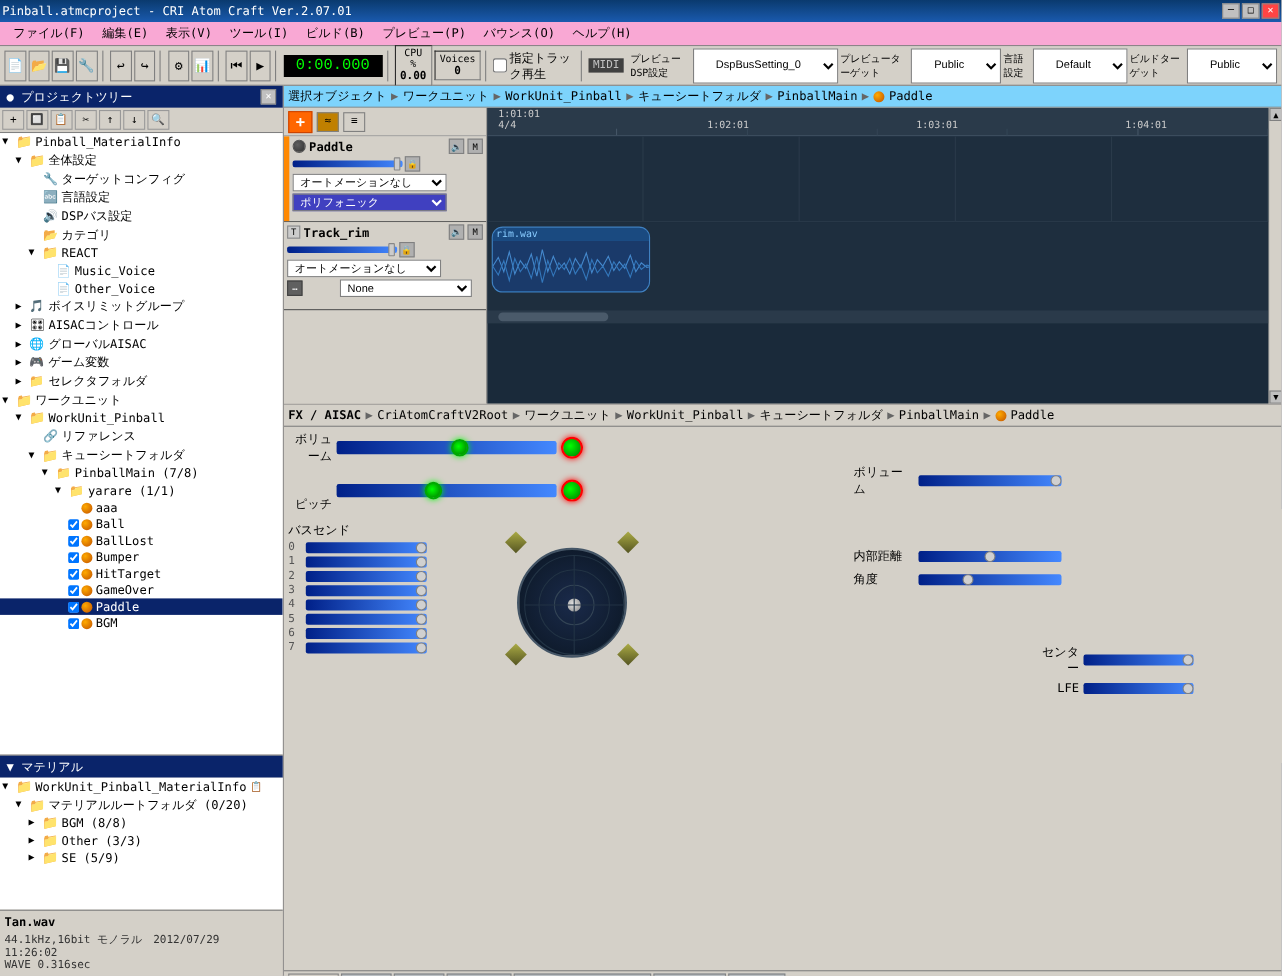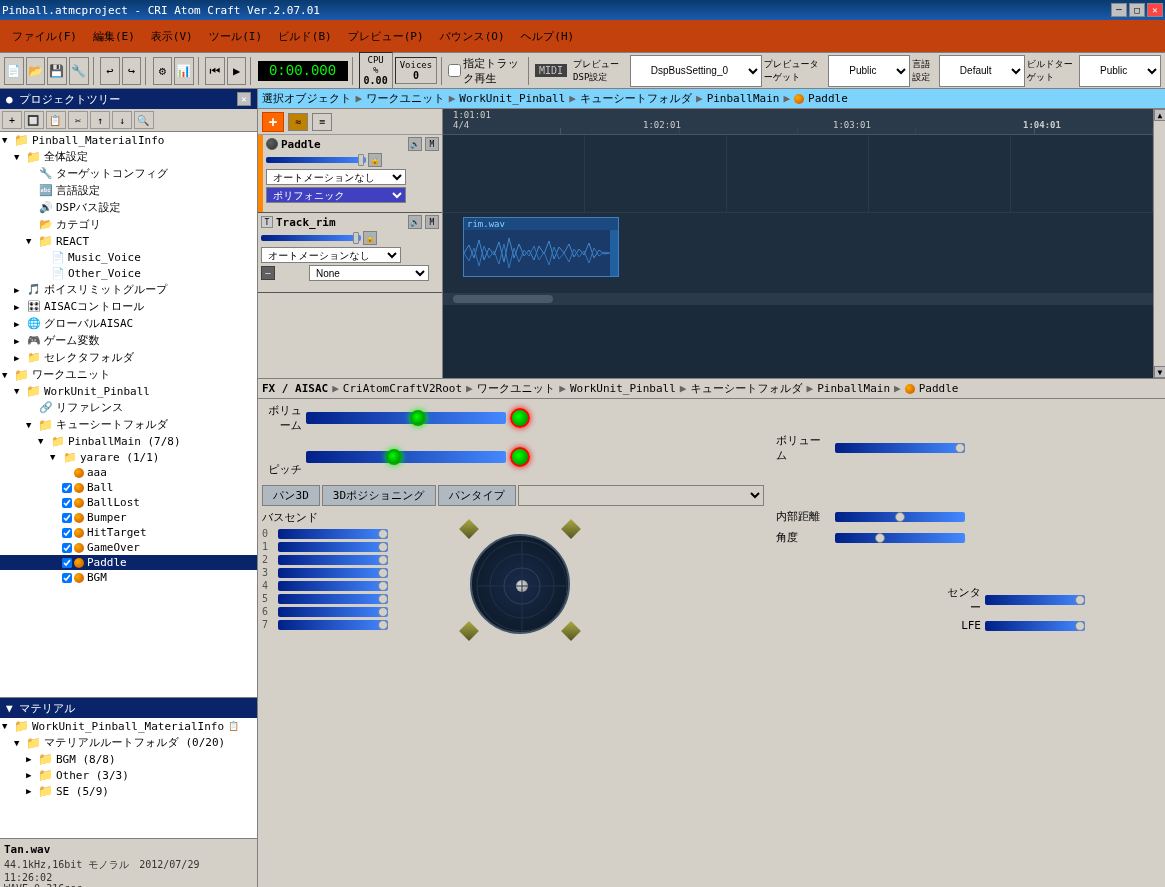--- a/index.html
+++ b/index.html
@@ -4,21 +4,21 @@
   <style>
     * { box-sizing: border-box; margin: 0; padding: 0; }
     body { font-family: 'MS Gothic', monospace; font-size: 11px; background: #c0c0c0; color: #000; width: 1165px; height: 887px; overflow: hidden; }
     
     
     .title-bar { background: linear-gradient(to bottom, #0a3a6e, #1a5aae); color: #fff; height: 20px; display: flex; align-items: center; padding: 0 2px; justify-content: space-between; }
     .title-bar-controls { display: flex; gap: 2px; }
     .title-btn { width: 16px; height: 14px; background: #c0c0c0; border: 1px solid #888; font-size: 9px; display: flex; align-items: center; justify-content: center; cursor: pointer; color: #000; }
 
     
-    .menu-bar { background: #c2410c; height: 22px; display: flex; align-items: center; padding: 16px 4px; border-bottom: 1px solid #808080; font-size: 11px; }
+    .menu-bar { background: #f9a8d4; height: 22px; display: flex; align-items: center; padding: 5px 4px; border-bottom: 1px solid #808080; font-size: 11px; }
     .menu-item { padding: 2px 8px; cursor: pointer; }
 
     
     .toolbar { background: #d4d0c8; height: 36px; display: flex; align-items: center; padding: 2px 4px; border-bottom: 1px solid #808080; gap: 2px; }
     .tb-btn { width: 28px; height: 28px; background: #d4d0c8; border: 1px solid #808080; display: flex; align-items: center; justify-content: center; cursor: pointer; font-size: 12px; }
     .tb-separator { width: 4px; height: 28px; border-left: 1px solid #808080; margin: 0 2px; }
     .time-display { background: #000; color: #00ff00; font-family: 'Courier New', monospace; font-size: 14px; padding: 2px 8px; min-width: 90px; text-align: center; }
     .cpu-voices { background: #d4d0c8; border: 1px inset #808080; padding: 2px 4px; font-size: 10px; text-align: center; }
     .dropdown-sm { background: #fff; border: 1px solid #808080; padding: 1px 16px; font-size: 10px; height: 32px; }
 
@@ -480,21 +480,21 @@
             </div>
           </div>
         </div>
 
         <div style="flex:1;background:#1a2a3a;overflow:hidden;position:relative;">
 
           <div style="height:26px;background:#2a3a4a;border-bottom:1px solid #445566;display:flex;align-items:flex-end;position:relative;padding-bottom:2px;">
             <span style="position:absolute;left:10px;bottom:4px;color:#ccc;font-size:9px;">1:01:01<br>4/4</span>
             <span style="position:absolute;left:200px;bottom:4px;color:#ccc;font-size:9px;">1:02:01</span>
             <span style="position:absolute;left:390px;bottom:4px;color:#ccc;font-size:9px;">1:03:01</span>
-            <span style="position:absolute;left:580px;bottom:4px;color:#ccc;font-size:9px;font-weight:bold;">1:04:01</span>
+            <span style="position:absolute;left:580px;bottom:4px;color:#ccc;font-size:9px;">1:04:01</span>
 
             <div style="position:absolute;left:0;bottom:0;right:0;height:6px;display:flex;">
               <div style="flex:1;border-right:1px solid #445566;"></div>
               <div style="flex:1;border-right:1px solid #334455;"></div>
               <div style="flex:1;border-right:1px solid #334455;"></div>
               <div style="flex:1;border-right:1px solid #334455;"></div>
               <div style="flex:1;border-right:1px solid #445566;"></div>
               <div style="flex:1;border-right:1px solid #334455;"></div>
             </div>
           </div>
@@ -505,21 +505,21 @@
               <div style="flex:1;border-right:1px solid #2a3a4a;"></div>
               <div style="flex:1;border-right:1px solid #2a3a4a;"></div>
               <div style="flex:1;border-right:1px solid #2a3a4a;"></div>
               <div style="flex:1;border-right:1px solid #2a3a4a;"></div>
               <div style="flex:1;border-right:1px solid #2a3a4a;"></div>
             </div>
           </div>
 
           <div style="height:80px;position:relative;background:#1e2e3e;">
 
-            <div style="position:absolute;left:20px;top:4px;width:156px;height:60px;background:#2060a0;border:1px solid #4080c0;border-radius:0;overflow:hidden;">
+            <div style="position:absolute;left:4px;top:4px;width:144px;height:60px;background:#2060a0;border:1px solid #4080c0;border-radius:10px;overflow:hidden;">
               <div style="background:#1a4a80;color:#88ccff;font-size:9px;padding:1px 3px;">rim.wav</div>
 
               <svg width="146" height="46" style="display:block;">
                 <rect x="0" y="0" width="146" height="46" fill="#1a3a6a"></rect>
                 <polyline points="0,23 5,15 10,28 15,10 20,30 25,18 30,25 35,12 40,32 45,8 50,28 55,14 60,26 65,20 70,30 75,16 80,24 85,11 90,29 95,17 100,23 105,14 110,27 115,19 120,25 125,13 130,28 135,20 140,24 146,23" stroke="#4488cc" stroke-width="1" fill="none"></polyline>
                 <polyline points="0,23 5,31 10,18 15,36 20,16 25,28 30,21 35,34 40,14 45,38 50,18 55,32 60,20 65,26 70,16 75,30 80,22 85,35 90,17 95,29 100,23 105,32 110,19 115,27 120,21 125,33 130,18 135,26 140,22 146,23" stroke="#3377bb" stroke-width="1" fill="none"></polyline>
               </svg>
             </div>
           </div>
 
@@ -570,30 +570,20 @@
 
           <div style="display:flex;align-items:center;gap:4px;margin-bottom:8px;">
             <span style="width:40px;font-size:11px;text-align:right;margin-top:26px;">ピッチ</span>
             <div style="width:200px;height:12px;background:linear-gradient(to right,#002088,#4488ff);border-radius:2px;position:relative;">
               <div style="position:absolute;left:80px;top:-2px;width:16px;height:16px;background:radial-gradient(circle at 40% 40%,#00ff00,#007700);border-radius:50%;border:2px solid #00aa00;box-shadow:0 0 6px #00ff00;"></div>
             </div>
 
             <div style="width:20px;height:20px;border-radius:50%;border:2px solid #ff0000;background:radial-gradient(circle at 40% 40%,#00ff00,#007700);box-shadow:0 0 6px #ff0000;"></div>
           </div>
 
-          <div style="display:flex;gap:2px;margin-bottom:4px;">
-            <div style="padding:2px 10px;background:#b0b8c0;border:1px solid #808080;font-size:11px;cursor:pointer;">パン3D</div>
-            <div style="padding:2px 10px;background:#b0b8c0;border:1px solid #808080;font-size:11px;cursor:pointer;">3Dポジショニング</div>
-            <div style="padding:2px 10px;background:#b0b8c0;border:1px solid #808080;font-size:11px;cursor:pointer;">パンタイプ</div>
-            <div style="flex:1;border:1px solid #808080;background:#d4d0c8;">
-              <select style="width:100%;background:#d4d0c8;border:none;font-size:10px;height:100%;">
-                <option></option>
-              </select>
-            </div>
-          </div>
 
           <div style="display:flex;gap:8px;">
 
             <div style="min-width:180px;">
               <div style="font-size:11px;margin-bottom:3px;">バスセンド</div>
               <div>
                 <div class="bus-row">
                   <span class="bus-num">0</span>
                   <div style="width:110px;height:10px;background:linear-gradient(to right,#002088,#4488ff);border-radius:2px;position:relative;">
                     <div style="position:absolute;right:0;top:0;width:10px;height:10px;background:#d0d0d0;border:1px solid #808080;border-radius:50%;"></div>

